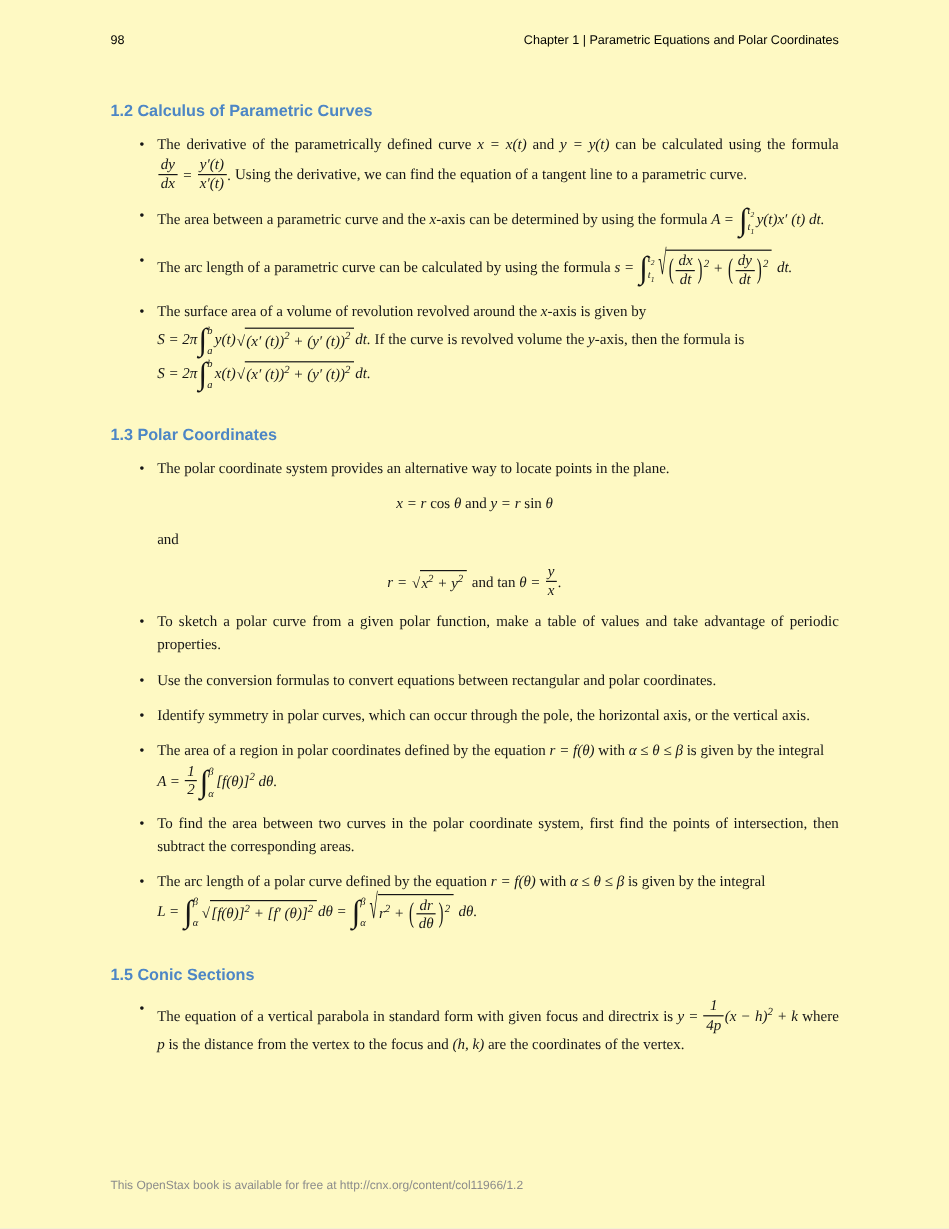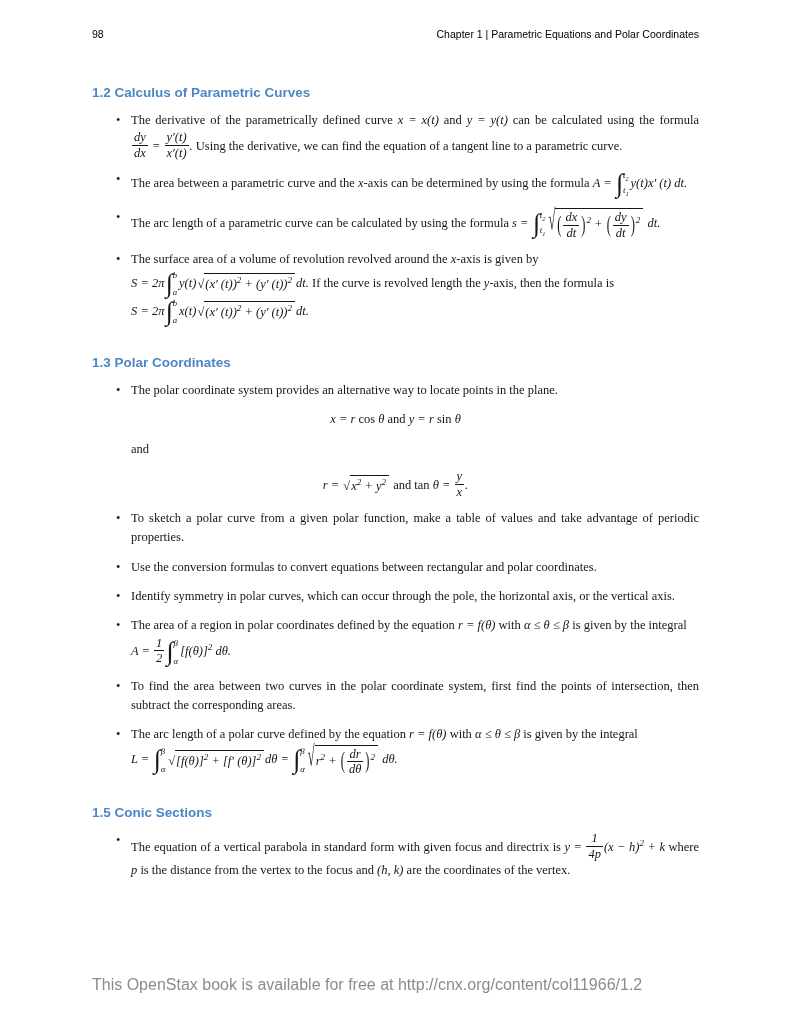--- a/index.html
+++ b/index.html
@@ -1,17 +1,17 @@
 <!DOCTYPE html>
 <html><head>
 <meta charset="utf-8">
 <style>
   html,body{margin:0;padding:0;background:#e8e8e8;}
   .page{
-    width:791px;height:1024px;margin:0 auto;background:#ffffff;
+    width:791px;height:1024px;margin:0 auto;background:#fef9c3;
     position:relative;box-sizing:border-box;
     padding:28px 92px 0 92px;
     font-family:"Liberation Serif",serif;font-size:12.5px;color:#161616;
   }
   .page-header{
     display:flex;justify-content:space-between;align-items:baseline;
     font-family:"Liberation Sans",sans-serif;font-size:10.5px;color:#000;
   }
   .page-header .chapter{font-weight:normal;}
   h2.sec-heading{
@@ -20,21 +20,21 @@
   }
   h2.first{margin-top:45px;}
   ul.bullets{margin:0;padding:0;list-style:none;}
   ul.bullets li{position:relative;margin:10px 0;line-height:1.55;}
   li.bullet{padding-left:39px;text-align:justify;}
   li.bullet::before{content:"\2022";position:absolute;left:24px;top:0;}
   li.display{text-align:center;padding-left:0;margin:7px 0;}
   li.cont{padding-left:39px;}
   .page-footer{
     position:absolute;left:92px;bottom:30px;
-    font-family:"Liberation Sans",sans-serif;font-size:16px;color:#8b8b8b;
+    font-family:"Liberation Sans",sans-serif;font-size:10px;color:#8b8b8b;
   }
   
   .mi{font-style:italic;}
   .mt{font-style:normal;}
   .up{font-style:normal;}
   .math{white-space:nowrap;}
   sup,sub{font-size:0.72em;line-height:1;}
   .frac{display:inline-block;vertical-align:-0.55em;text-align:center;line-height:1.15;margin:0 1px;}
   .fnum{display:block;border-bottom:1px solid currentColor;padding:0 2px;}
   .fden{display:block;padding:0 2px;}
@@ -91,21 +91,21 @@
             </span><span class="mi"> dt.</span></span></li>
       <li class="bullet"><span class="mt">The surface area of a volume of revolution revolved around the </span><span class="math"><span class="mi">x</span></span><span class="mt">-axis is given by</span><br><span class="math"><span class="mi">S = 2π</span><span class="intwrap">
               <span class="intsign">∫</span>
               <span class="ivals">
                 <span class="ihi"><span class="mi">b</span></span>
                 <span class="ilo"><span class="mi">a</span></span>
               </span>
             </span><span class="mi">y(t)</span><span class="sqrt">
               <span class="radsign">√</span>
               <span class="radbody"><span class="mi">(x′ (t))</span><sup><span class="mi">2</span></sup><span class="mi"> + (y′ (t))</span><sup><span class="mi">2</span></sup></span>
-            </span><span class="mi">dt.</span></span><span class="mt"> If the curve is revolved length the </span><span class="math"><span class="mi">y</span></span><span class="mt">-axis, then the formula is</span><br><span class="math"><span class="mi">S = 2π</span><span class="intwrap">
+            </span><span class="mi">dt.</span></span><span class="mt"> If the curve is revolved volume the </span><span class="math"><span class="mi">y</span></span><span class="mt">-axis, then the formula is</span><br><span class="math"><span class="mi">S = 2π</span><span class="intwrap">
               <span class="intsign">∫</span>
               <span class="ivals">
                 <span class="ihi"><span class="mi">b</span></span>
                 <span class="ilo"><span class="mi">a</span></span>
               </span>
             </span><span class="mi">x(t)</span><span class="sqrt">
               <span class="radsign">√</span>
               <span class="radbody"><span class="mi">(x′ (t))</span><sup><span class="mi">2</span></sup><span class="mi"> + (y′ (t))</span><sup><span class="mi">2</span></sup></span>
             </span><span class="mi">dt.</span></span></li>
     </ul>

